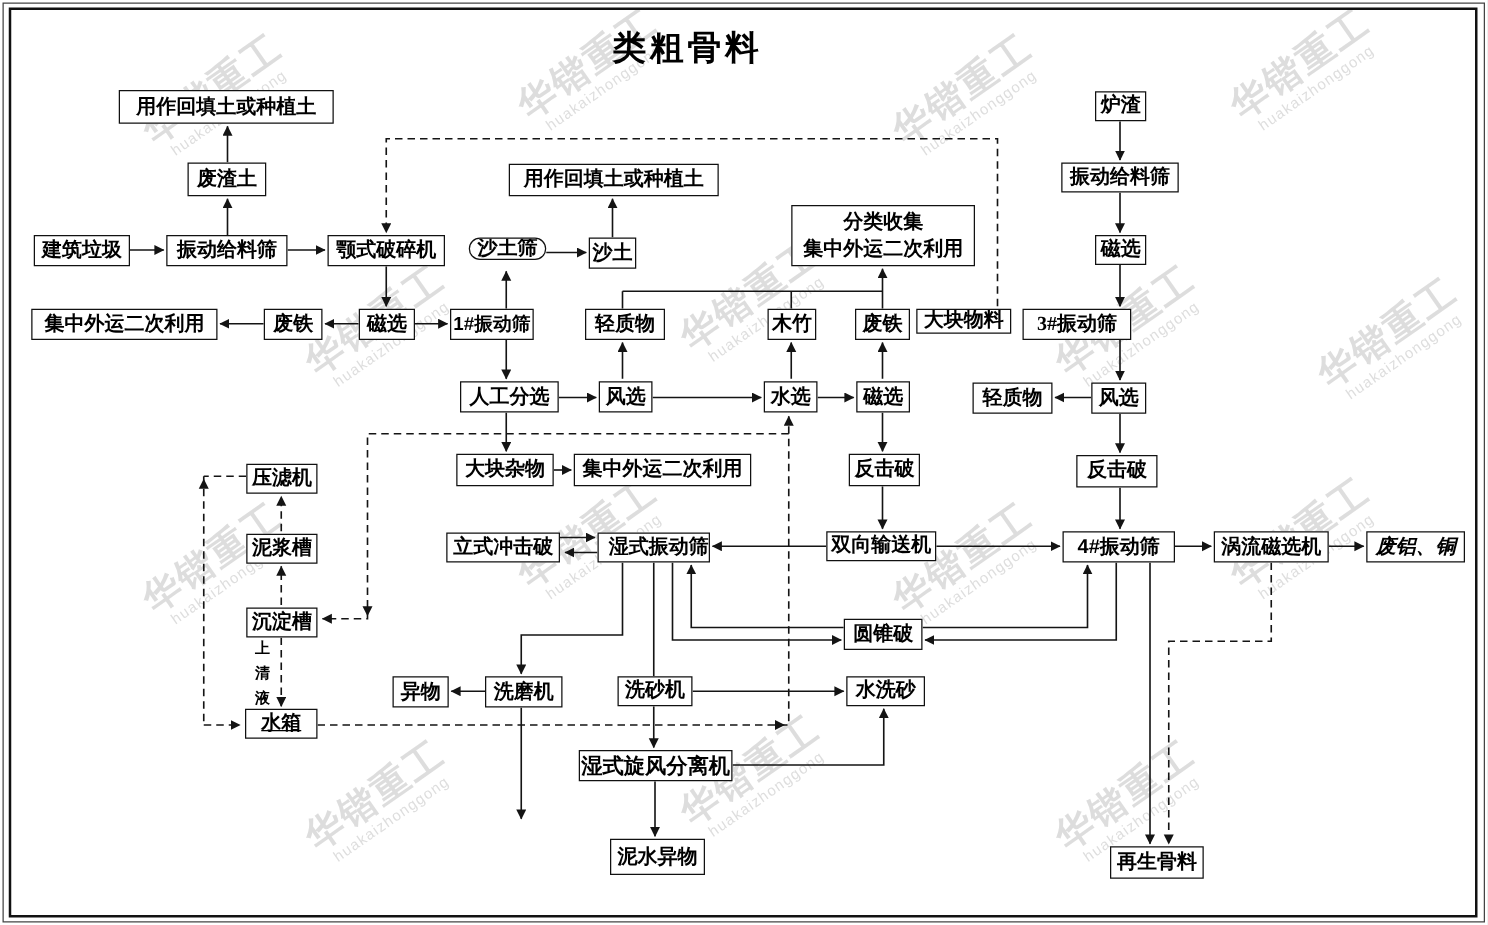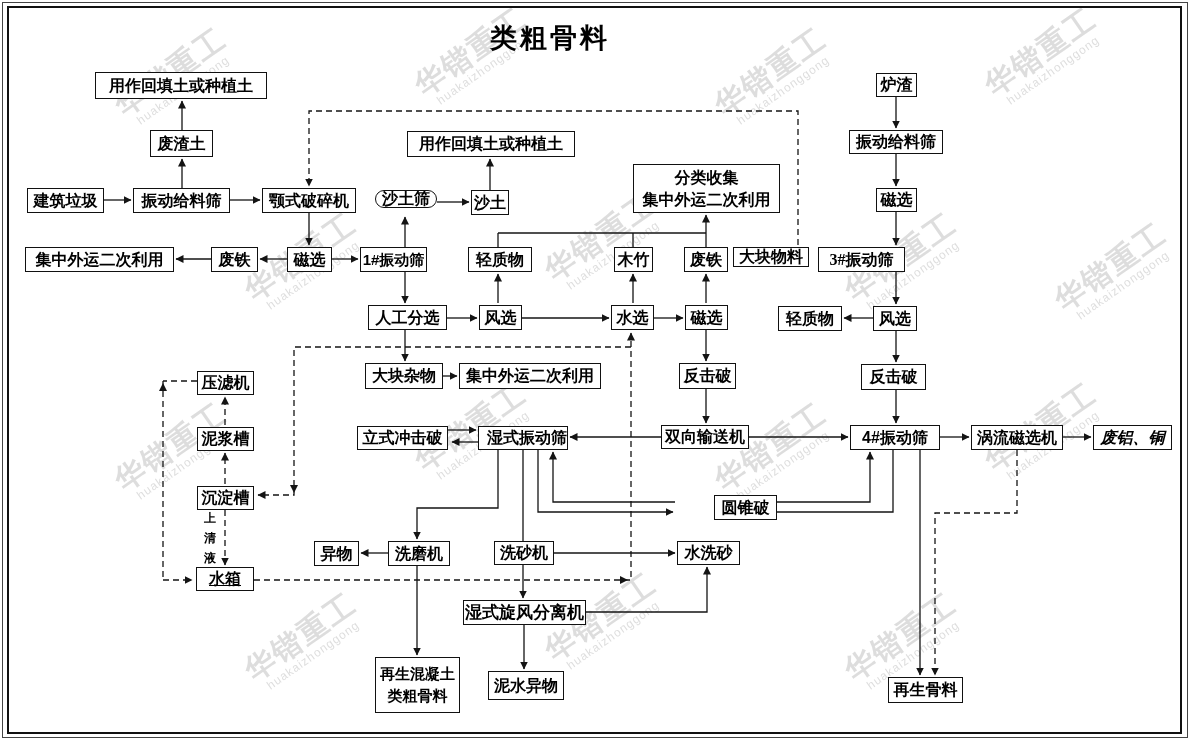--- a/index.html
+++ b/index.html
@@ -281,41 +281,37 @@
       </div>
       <div class="node" style="left: 850px; top: 425px; width: 90px; height: 25px; font-size: 16px;">
         <div class="ln">4#振动筛</div>
       </div>
       <div class="node" style="left: 971px; top: 425px; width: 92px; height: 25px; font-size: 16px;">
         <div class="ln">涡流磁选机</div>
       </div>
       <div class="node" style="left: 1093px; top: 425px; width: 79px; height: 25px; font-size: 16px; font-style: italic;">
         <div class="ln">废铝、铜</div>
       </div>
-      <div class="node" style="left: 675px; top: 495px; width: 63px; height: 25px; font-size: 16px; margin-left: 39px;">
+      <div class="node" style="left: 675px; top: 495px; width: 63px; height: 25px; font-size: 16px;">
         <div class="ln">圆锥破</div>
       </div>
       <div class="node" style="left: 314px; top: 541px; width: 45px; height: 25px; font-size: 16px;">
         <div class="ln">异物</div>
       </div>
       <div class="node" style="left: 388px; top: 541px; width: 62px; height: 25px; font-size: 16px;">
         <div class="ln">洗磨机</div>
       </div>
       <div class="node" style="left: 494px; top: 541px; width: 60px; height: 24px; font-size: 16px;">
         <div class="ln">洗砂机</div>
       </div>
       <div class="node" style="left: 677px; top: 541px; width: 63px; height: 24px; font-size: 16px;">
         <div class="ln">水洗砂</div>
       </div>
       <div class="node" style="left: 463px; top: 600px; width: 123px; height: 25px; font-size: 17px;">
         <div class="ln">湿式旋风分离机</div>
-      </div>
-      <div class="node" style="left: 375px; top: 657px; width: 85px; height: 56px; font-size: 15px;">
-        <div class="ln">再生混凝土</div>
-        <div class="ln">类粗骨料</div>
       </div>
       <div class="node" style="left: 488px; top: 671px; width: 76px; height: 29px; font-size: 16px;">
         <div class="ln">泥水异物</div>
       </div>
       <div class="node" style="left: 888px; top: 677px; width: 75px; height: 26px; font-size: 16px;">
         <div class="ln">再生骨料</div>
       </div>
     </div>
   <div id="title">类粗骨料</div>
   <div id="side-label">上清液</div>

